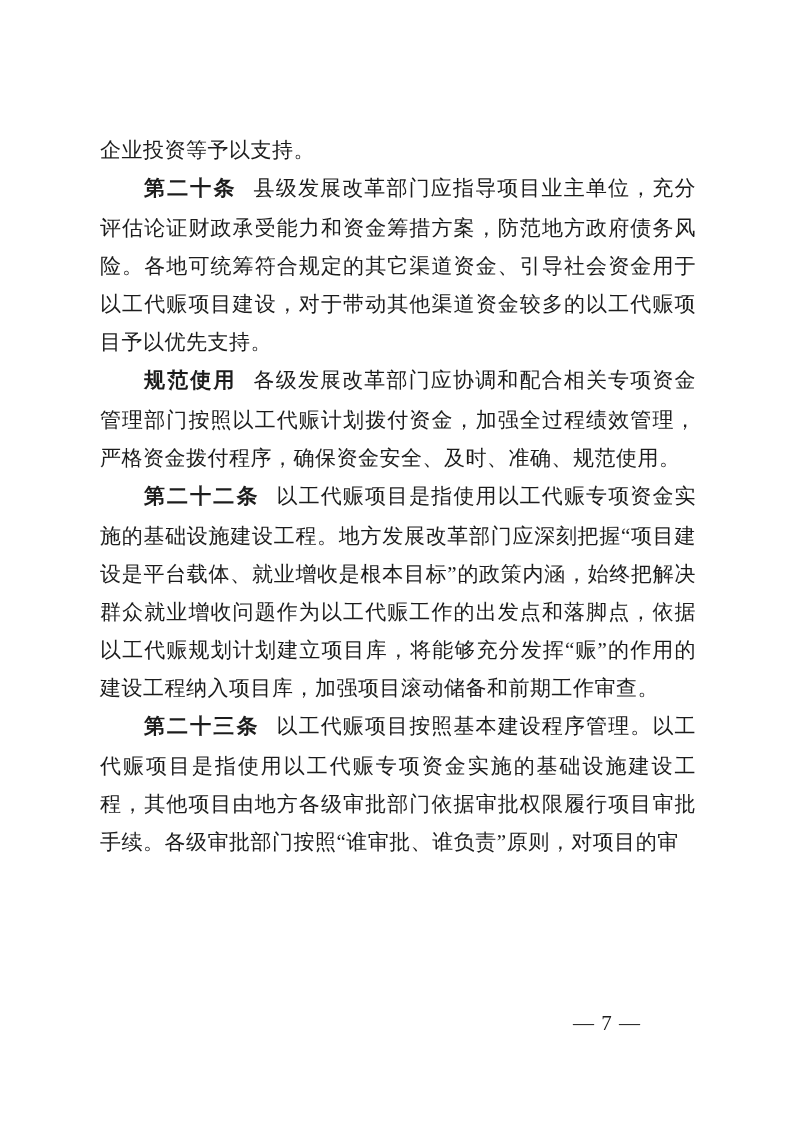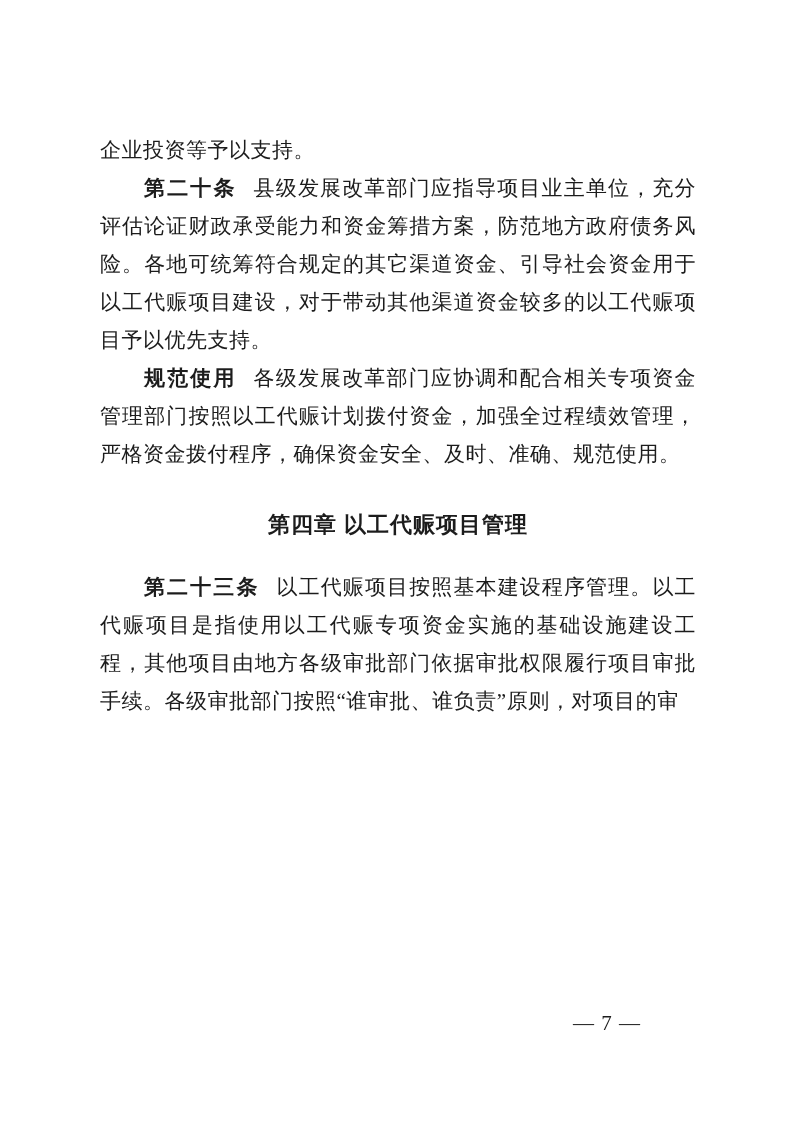--- a/index.html
+++ b/index.html
@@ -29,21 +29,21 @@
   }
   .para {
     margin: 0;
     text-indent: 44px;
   }
   .para.continuation {
     text-indent: 0;
   }
   .art-num {
     font-weight: bold;
-    font-family: Liberation Sans, sans-serif;
+    font-family: Liberation Mono, monospace;
     margin-right: 17px;
     letter-spacing: 1.5px;
   }
   .chapter-heading {
     margin: 33px 0 24px 0;
     text-indent: 0;
     text-align: center;
     font-size: 22px;
     line-height: 38px;
     font-weight: bold;
@@ -66,21 +66,21 @@
 
 <div class="page">
   <div class="content">
 
     <p class="para continuation"><span>企业投资等予以支持。</span></p>
 
     <p class="para"><span class="art-num">第二十条</span><span>县级发展改革部门应指导项目业主单位，充分评估论证财政承受能力和资金筹措方案，防范地方政府债务风险。各地可统筹符合规定的其它渠道资金、引导社会资金用于以工代赈项目建设，对于带动其他渠道资金较多的以工代赈项目予以优先支持。</span></p>
 
     <p class="para"><span class="art-num">规范使用</span><span>各级发展改革部门应协调和配合相关专项资金管理部门按照以工代赈计划拨付资金，加强全过程绩效管理，严格资金拨付程序，确保资金安全、及时、准确、规范使用。</span></p>
 
-    <h2 class="chapter-heading">第四章 以工代赈项目管理</h2>
 
+    <p class="para"><span class="art-num">第二十二条</span><span>以工代赈项目是指使用以工代赈专项资金实施的基础设施建设工程。地方发展改革部门应深刻把握“项目建设是平台载体、就业增收是根本目标”的政策内涵，始终把解决群众就业增收问题作为以工代赈工作的出发点和落脚点，依据以工代赈规划计划建立项目库，将能够充分发挥“赈”的作用的建设工程纳入项目库，加强项目滚动储备和前期工作审查。</span></p>
 
     <p class="para"><span class="art-num">第二十三条</span><span>以工代赈项目按照基本建设程序管理。以工代赈项目是指使用以工代赈专项资金实施的基础设施建设工程，其他项目由地方各级审批部门依据审批权限履行项目审批手续。各级审批部门按照“谁审批、谁负责”原则，对项目的审</span></p>
 
   </div>
 
   <div class="page-number">— 7 —</div>
 </div>
 
 </body></html>

